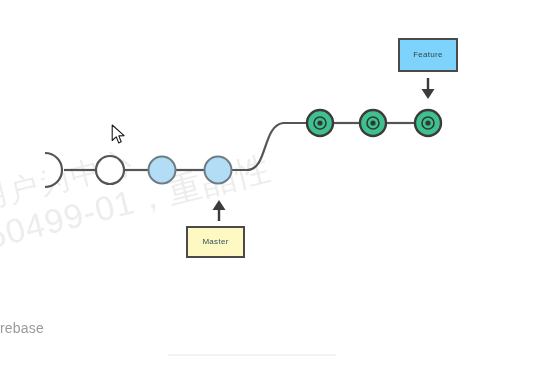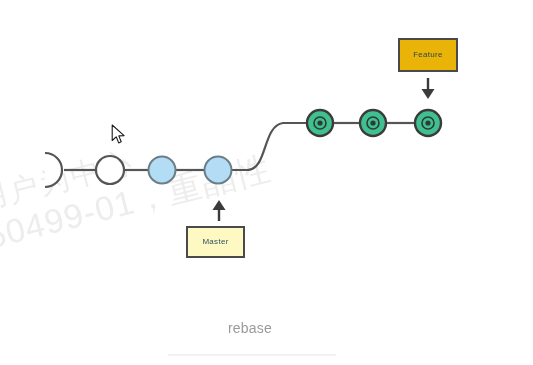--- a/index.html
+++ b/index.html
@@ -59,21 +59,21 @@
     justify-content: center;
     box-sizing: border-box;
     font-size: 8px;
     letter-spacing: 0.3px;
   }
   .label-box.feature {
     left: 398px;
     top: 38px;
     width: 60px;
     height: 34px;
-    background: #eab308;
+    background: #7dd3fc;
     border: 2px solid #4a4a4a;
     color: #2d4a4a;
   }
   .label-box.master {
     left: 186px;
     top: 226px;
     width: 59px;
     height: 32px;
     background: #fef9c3;
     border: 2px solid #4a4a4a;
@@ -82,21 +82,21 @@
   .label-text {
     display: block;
     line-height: 1;
   }
   
   .caption {
     position: absolute;
     left: 0;
     top: 320px;
     width: 500px;
-    text-align: center;
+    text-align: left;
     font-size: 14px;
     color: #9a9a9a;
     letter-spacing: 0.2px;
   }
   
   .cursor {
     position: absolute;
     left: 111px;
     top: 124px;
     width: 16px;

